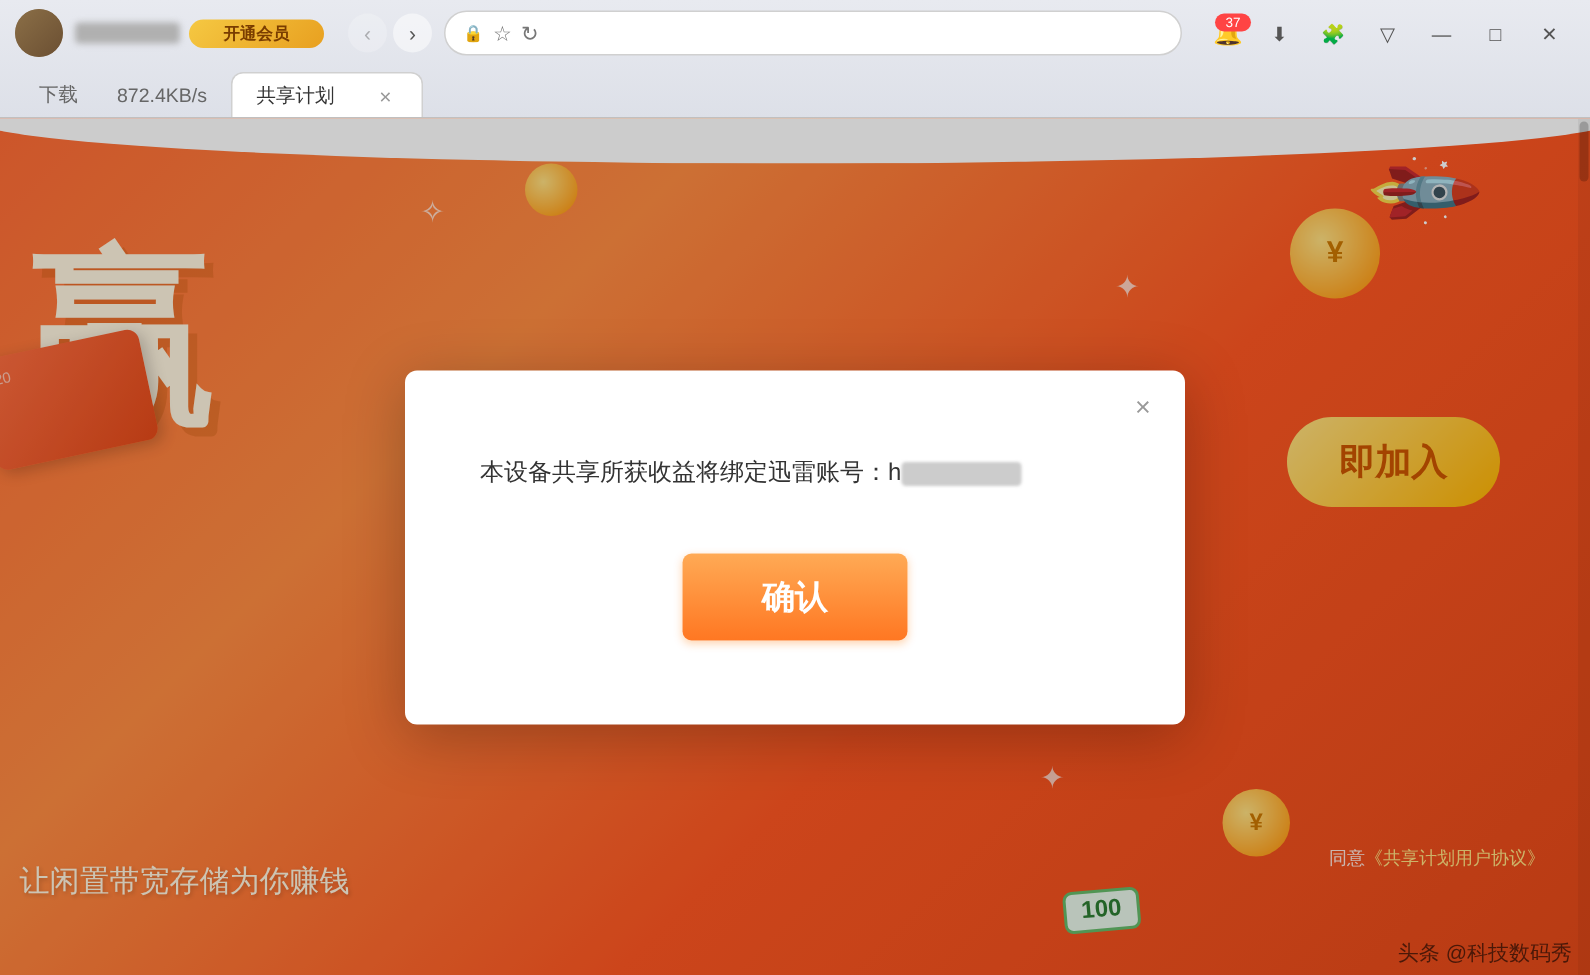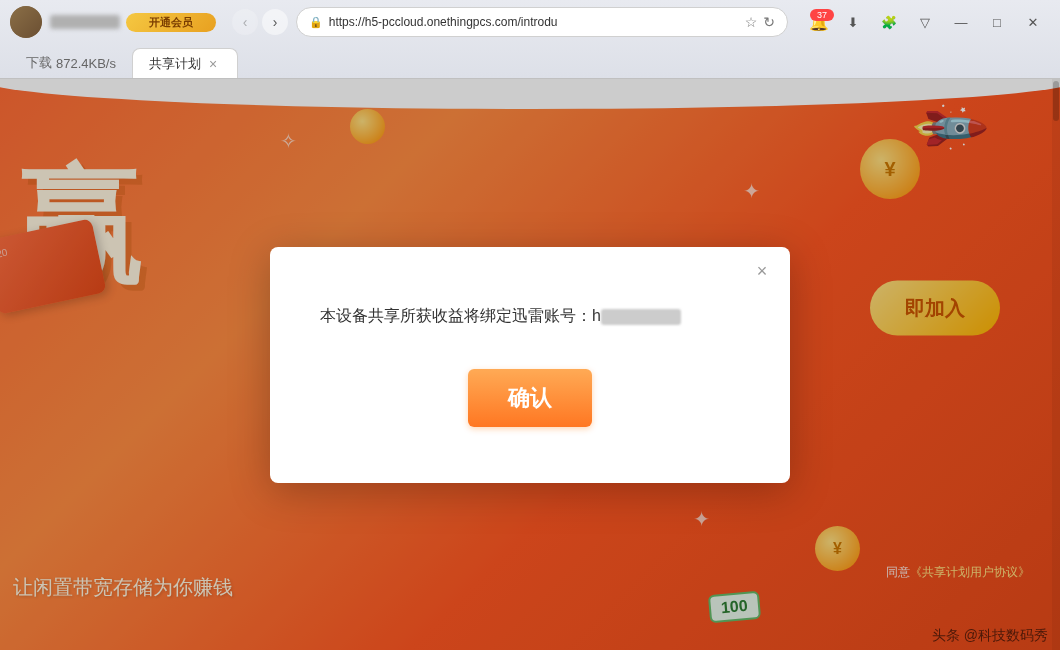--- a/index.html
+++ b/index.html
@@ -157,21 +157,21 @@
     }
     .tab {
       display: flex;
       align-items: center;
       padding: 6px 16px;
       border-radius: 8px 8px 0 0;
       font-size: 13px;
       cursor: pointer;
       white-space: nowrap;
       height: 30px;
-      gap: 4px;
+      gap: 26px;
     }
     .tab.inactive {
       background: transparent;
       color: #666;
     }
     .tab.active {
       background: white;
       color: #333;
       border: 1px solid #d0d0d0;
       border-bottom: none;
@@ -293,21 +293,21 @@
       display: flex;
       gap: 20px;
       justify-content: center;
     }
 
     .btn-confirm {
       background: linear-gradient(180deg, #ffaa55, #ff7722);
       border: none;
       border-radius: 6px;
       padding: 14px 0;
-      width: 124px;
+      width: 150px;
       font-size: 22px;
       color: white;
       cursor: pointer;
       font-weight: bold;
       box-shadow: 0 2px 6px rgba(255,120,0,0.3);
     }
 
     .btn-cancel {
       background: linear-gradient(180deg, #e0e0e0, #c0c0c0);
       border: none;
@@ -348,21 +348,20 @@
       <span class="vip-badge">开通会员</span>
     </div>
 
     <div class="nav-buttons">
       <button class="nav-btn disabled">‹</button>
       <button class="nav-btn">›</button>
     </div>
 
     <div class="address-bar">
       <span class="lock-icon">🔒</span>
-      <span class="url-text">https://h5-pccloud.onethingpcs.com/introdu</span>
       <span class="star-icon">☆</span>
       <span class="refresh-icon">↻</span>
     </div>
 
     <div class="window-controls">
       <div class="notification-btn">
         <span>🔔</span>
         <span class="notification-badge">37</span>
       </div>
       <button class="win-ctrl-btn">⬇</button>
@@ -396,21 +395,21 @@
       <svg width="100%" height="20" viewBox="0 0 1060 20" preserveAspectRatio="none">
         <path d="M0,0 Q26,20 52,0 Q78,20 104,0 Q130,20 156,0 Q182,20 208,0 Q234,20 260,0 Q286,20 312,0 Q338,20 364,0 Q390,20 416,0 Q442,20 468,0 Q494,20 520,0 Q546,20 572,0 Q598,20 624,0 Q650,20 676,0 Q702,20 728,0 Q754,20 780,0 Q806,20 832,0 Q858,20 884,0 Q910,20 936,0 Q962,20 988,0 Q1014,20 1040,0 L1060,0 L1060,0 L0,0 Z" fill="white"></path>
       </svg>
     </div>
 
 
     <div style="position:absolute;top:80px;left:15px;font-size:130px;font-weight:900;color:#fff5e0;text-shadow:6px 6px 0 rgba(180,80,0,0.25);line-height:1;">赢</div>
 
     <div style="position:absolute;bottom:50px;left:13px;font-size:20px;font-weight:normal;color:#fff5e0;text-shadow:1px 1px 3px rgba(0,0,0,0.2);">让闲置带宽存储为你赚钱</div>
 
-    <div style="position:absolute;right:60px;top:40%;transform:translateY(-50%);background:linear-gradient(135deg,#ffe082,#ffb300);border-radius:30px;padding:14px 35px;font-size:20px;font-weight:bold;color:#cc5500;">即加入</div>
+    <div style="position:absolute;right:60px;top:40%;transform:translateY(-50%);background:linear-gradient(135deg,#ffe082,#ffb300);border-radius:30px;padding:14px 35px;font-size:24px;font-weight:bold;color:#cc5500;">即加入</div>
 
     <div style="position:absolute;right:30px;bottom:70px;font-size:12px;color:rgba(255,255,255,0.85);">
       <span>同意</span><span style="color:#ffe082;">《共享计划用户协议》</span>
     </div>
 
     <div class="deco-coin" style="width:60px;height:60px;top:60px;right:140px;">
       <div style="position:absolute;top:50%;left:50%;transform:translate(-50%,-50%);color:#cc7700;font-weight:bold;font-size:20px;">¥</div>
     </div>
     <div class="deco-coin" style="width:45px;height:45px;bottom:80px;right:200px;">
       <div style="position:absolute;top:50%;left:50%;transform:translate(-50%,-50%);color:#cc7700;font-weight:bold;font-size:16px;">¥</div>

